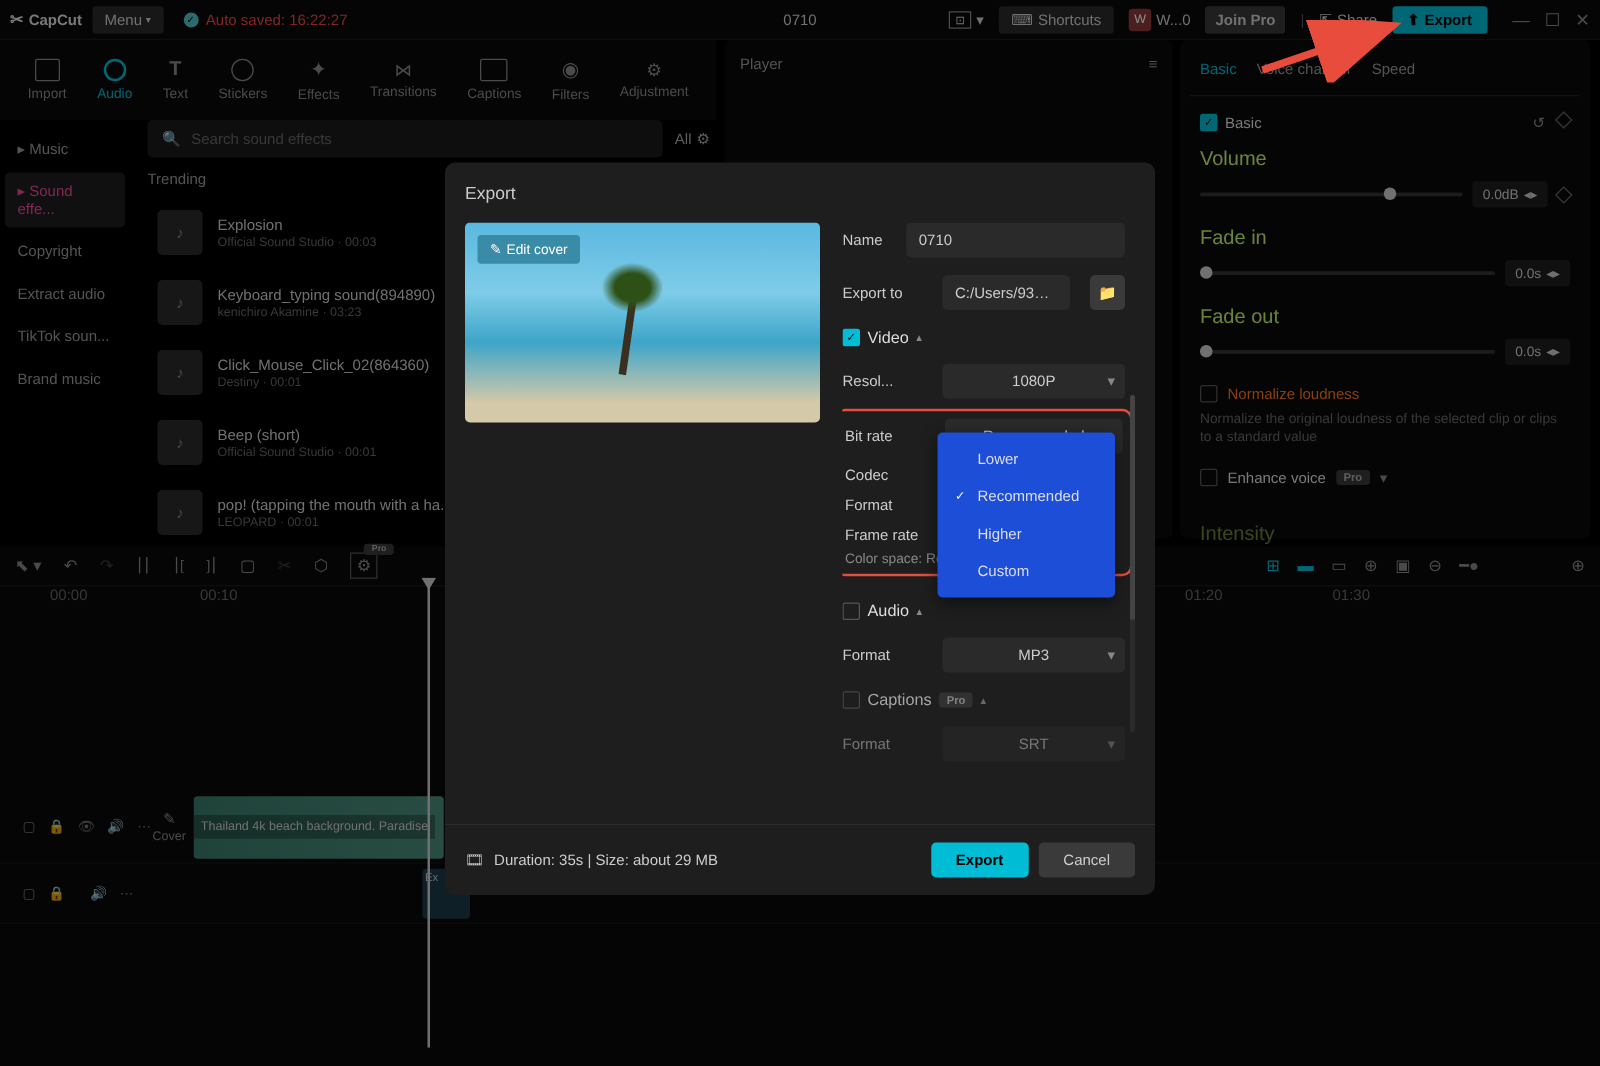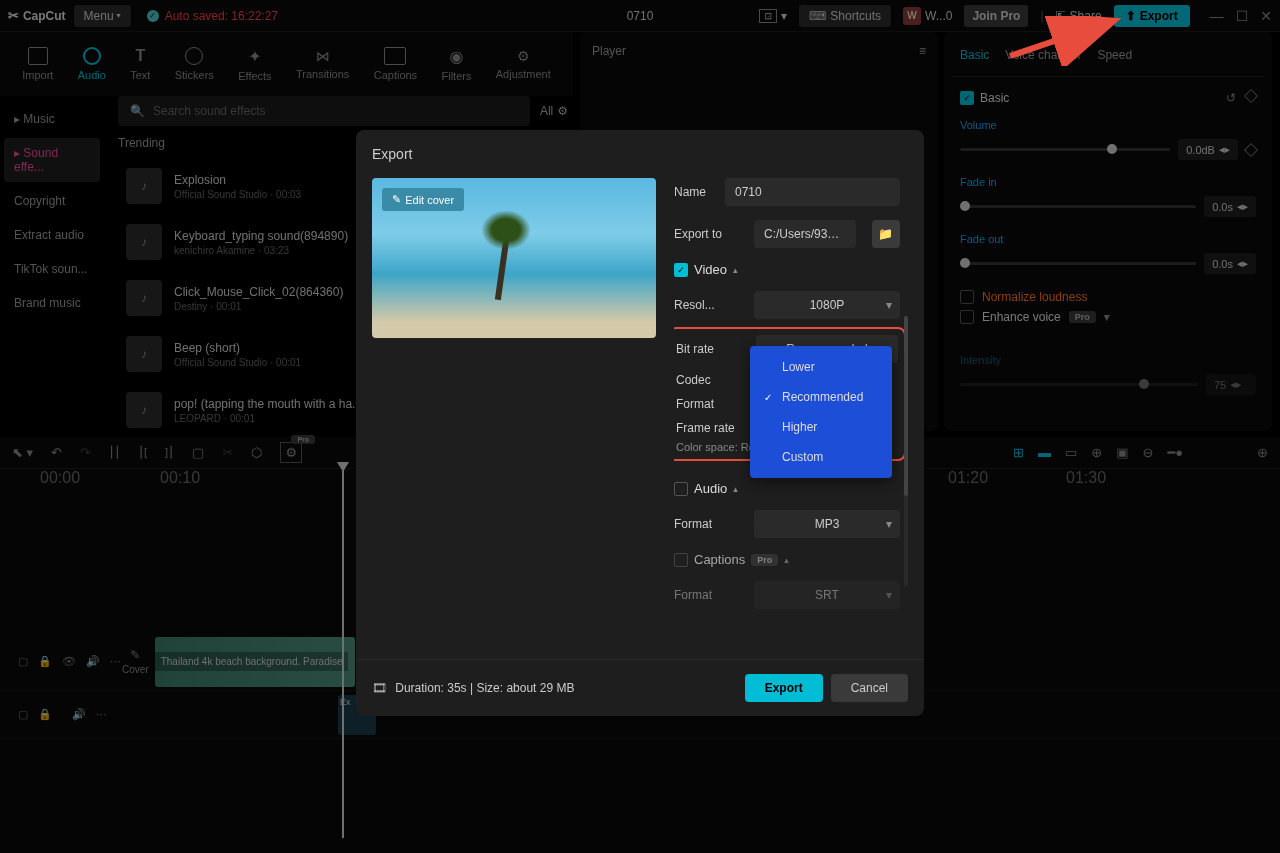--- a/index.html
+++ b/index.html
@@ -39,36 +39,36 @@
 .player-header{padding:12px;display:flex;justify-content:space-between;color:#999}
 .right-panel{position:absolute;right:8px;top:32px;width:328px;height:399px;background:#0a0a0a;border-radius:6px;padding:8px}
 .right-tabs{display:flex;gap:16px;padding:8px;border-bottom:1px solid #222}
 .right-tab{color:#999;cursor:pointer;padding-bottom:6px}
 .right-tab.active{color:#00bcd4}
 .basic-section{padding:14px 8px}
 .basic-header{display:flex;align-items:center;justify-content:space-between;margin-bottom:14px}
 .basic-title{display:flex;align-items:center;gap:6px;color:#ddd}
 .check-sq{width:14px;height:14px;background:#00bcd4;border-radius:2px;display:flex;align-items:center;justify-content:center;color:#000;font-size:9px}
 .prop-row{margin-bottom:16px}
-.prop-label{color:#0ea5e9;font-size:11px;margin-bottom:8px;display:block}
+.prop-label{color:#bef264;font-size:16px;margin-bottom:8px;display:block}
 .slider-row{display:flex;align-items:center;gap:8px}
 .slider{flex:1;height:3px;background:#333;border-radius:2px;position:relative}
 .slider-thumb{width:10px;height:10px;background:#ccc;border-radius:50%;position:absolute;top:-4px}
 .val-box{background:#1e1e1e;padding:4px 8px;border-radius:3px;color:#ccc;font-size:11px;min-width:50px;text-align:center;display:flex;align-items:center;gap:4px}
 .diamond{width:10px;height:10px;border:1px solid #666;transform:rotate(45deg)}
 .checkbox-row{display:flex;align-items:center;gap:8px;margin-bottom:6px}
 .checkbox-empty{width:14px;height:14px;border:1px solid #555;border-radius:2px}
 .help-text{color:#666;font-size:11px;line-height:1.4;margin-bottom:16px}
 .pro-badge{background:#3a3a3a;padding:1px 6px;border-radius:3px;font-size:9px;color:#aaa;font-weight:bold}
 .timeline{position:absolute;top:437px;left:0;right:0;height:416px;background:#0a0a0a}
 .timeline-toolbar{height:32px;display:flex;align-items:center;padding:0 12px;gap:18px;border-bottom:1px solid #1a1a1a}
 .tl-btn{color:#888;cursor:pointer;font-size:13px}
 .tl-btn.small{font-size:11px}
 .tl-right{margin-left:auto;display:flex;gap:14px}
-.time-ruler{height:24px;display:flex;padding-left:130px;position:relative;color:#666;font-size:16px}
+.time-ruler{height:24px;display:flex;padding-left:130px;position:relative;color:#666;font-size:12px}
 .time-mark{position:absolute}
 .playhead{position:absolute;left:342px;top:468px;width:2px;height:370px;background:#ccc;z-index:5}
 .playhead::before{content:'';position:absolute;top:-6px;left:-5px;width:12px;height:10px;background:#ccc;clip-path:polygon(0 0,100% 0,50% 100%)}
 .track-row{height:58px;display:flex;align-items:center;border-bottom:1px solid #151515}
 .track-controls{width:122px;display:flex;align-items:center;gap:10px;padding-left:18px;color:#777;font-size:11px}
 .clip{height:50px;background:#2d615e;border-radius:3px;overflow:hidden;display:flex;align-items:center}
 .clip-title{background:rgba(0,0,0,0.3);padding:4px 6px;color:#ccc;font-size:10px;position:absolute}
 .audio-clip{height:40px;background:#1a3a4a;border-radius:3px}
 .overlay{position:absolute;inset:0;background:rgba(0,0,0,0.45);z-index:10}
 .export-modal{position:absolute;left:356px;top:130px;width:568px;height:586px;background:#1e1e1e;border-radius:8px;z-index:20;display:flex;flex-direction:column}
@@ -282,20 +282,21 @@
         <div class="slider">
             <div class="slider-thumb" style="left:0"></div>
           </div>
         <div class="val-box"><span>0.0s</span> ◂▸</div>
       </div>
     </div>
     <div class="checkbox-row">
         <div class="checkbox-empty"></div>
         <span style="color:#f97316">Normalize loudness</span>
       </div>
+    <div class="help-text">Normalize the original loudness of the selected clip or clips to a standard value</div>
     <div class="checkbox-row">
         <div class="checkbox-empty"></div>
         <span style="color:#ddd">Enhance voice</span> 
         <span class="pro-badge">Pro</span> 
         <span style="color:#888">▾</span>
       </div>
     <div class="prop-row" style="opacity:0.5;margin-top:30px">
       <span class="prop-label">Intensity</span>
       <div class="slider-row">
         <div class="slider">

